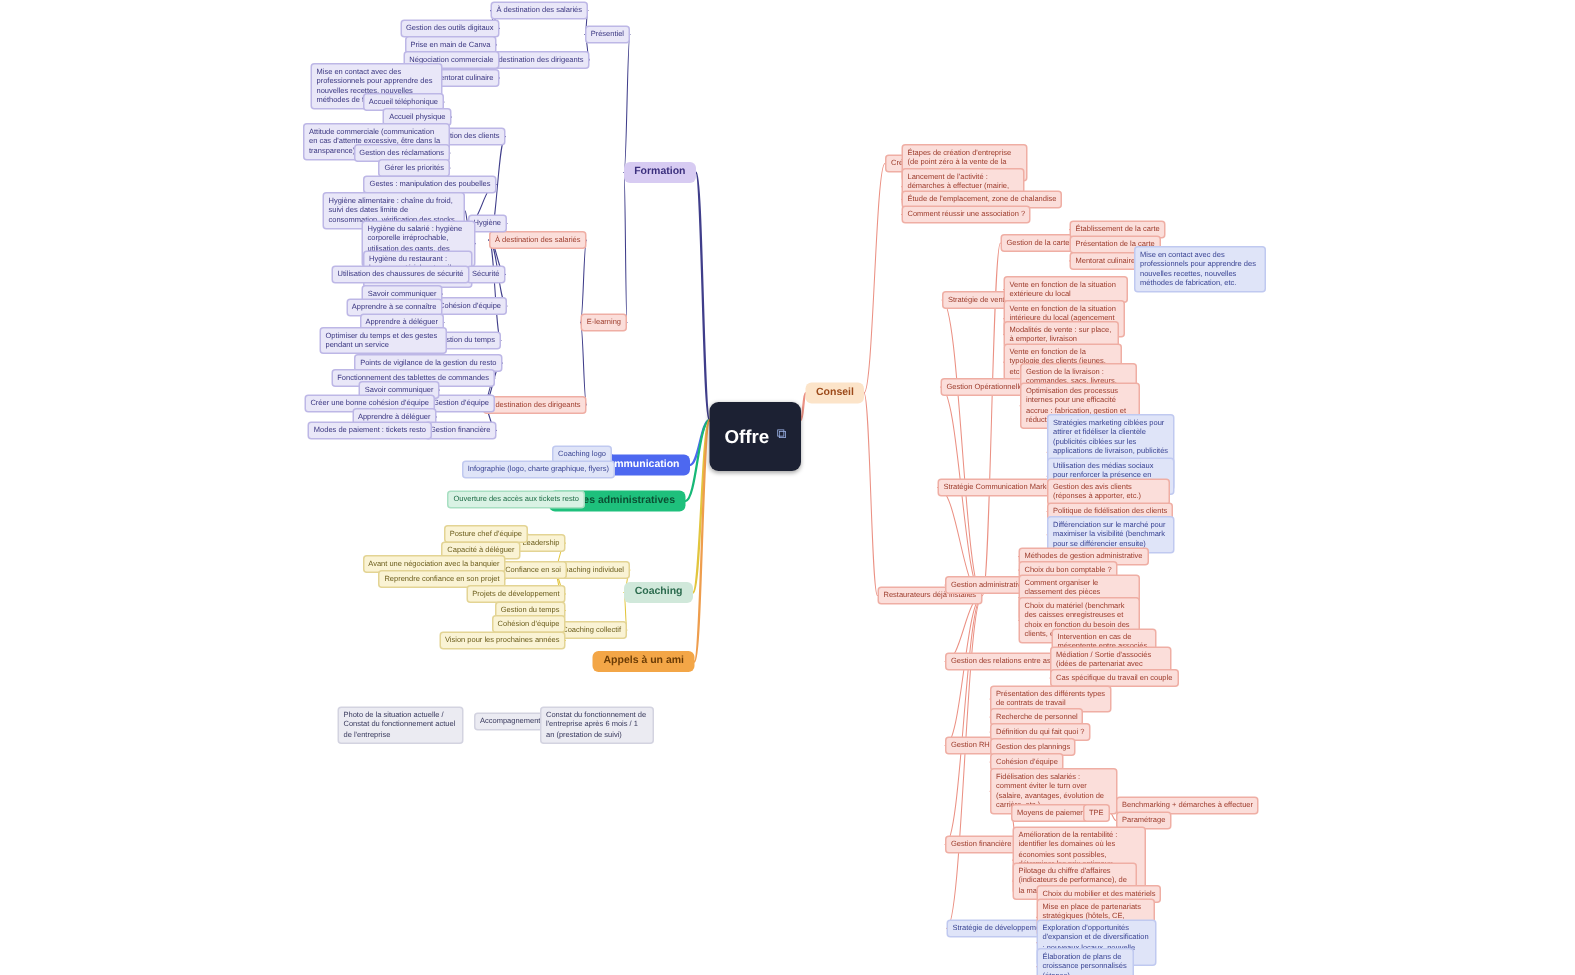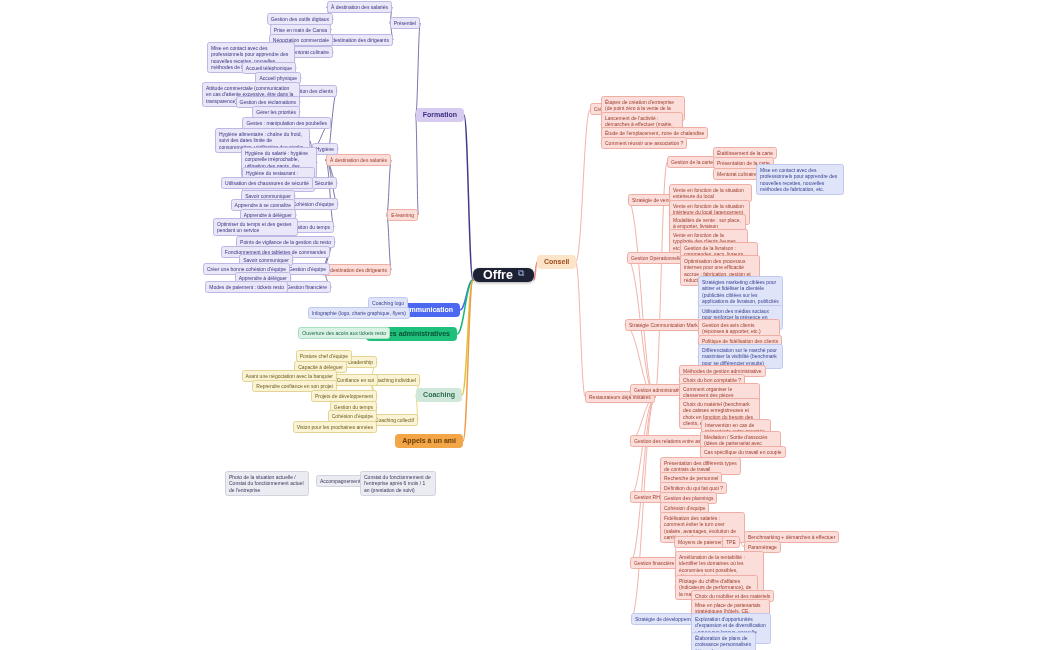--- a/index.html
+++ b/index.html
@@ -19,21 +19,21 @@
   .node-gray   { background:#ebebf2; border-color:#d3d3e0; color:#38395c; }
   .branch { font-weight:bold; font-size:7px; line-height:1.2; padding:3px 7px; border-radius:4px; }
   .branch-purple { background:#d7cbf2; color:#3b2f7d; }
   .branch-blue   { background:#4d68f0; color:#ffffff; }
   .branch-green  { background:#1ec07c; color:#0b4f33; }
   .branch-sage   { background:#d0e8da; color:#2c6b4e; }
   .branch-orange { background:#f3a647; color:#6b3c06; }
   .branch-peach  { background:#fce4c9; color:#9c4a1a; }
   .root {
     background:#1c2133; color:#ffffff; font-weight:bold; font-size:12.5px;
-    padding:0 10px; border-radius:6px; display:flex; align-items:flex-start; gap:5px;
+    padding:16px 10px; border-radius:6px; display:flex; align-items:flex-start; gap:5px;
     box-shadow:0 1px 3px rgba(0,0,0,.35);
   }
   .root .icon { font-size:9px; color:#9db4e8; font-weight:normal; }
 </style>
 </head>
 <body>
 
 <div id="canvas">
   <svg id="edges" width="1050" height="650" viewBox="0 0 1050 650" xmlns="http://www.w3.org/2000/svg">
       <path d="M 473 280 C 468.95 280, 468.05 115, 464 115" fill="none" stroke="#3f3d8a" stroke-width="1.5" stroke-linecap="round"></path>

